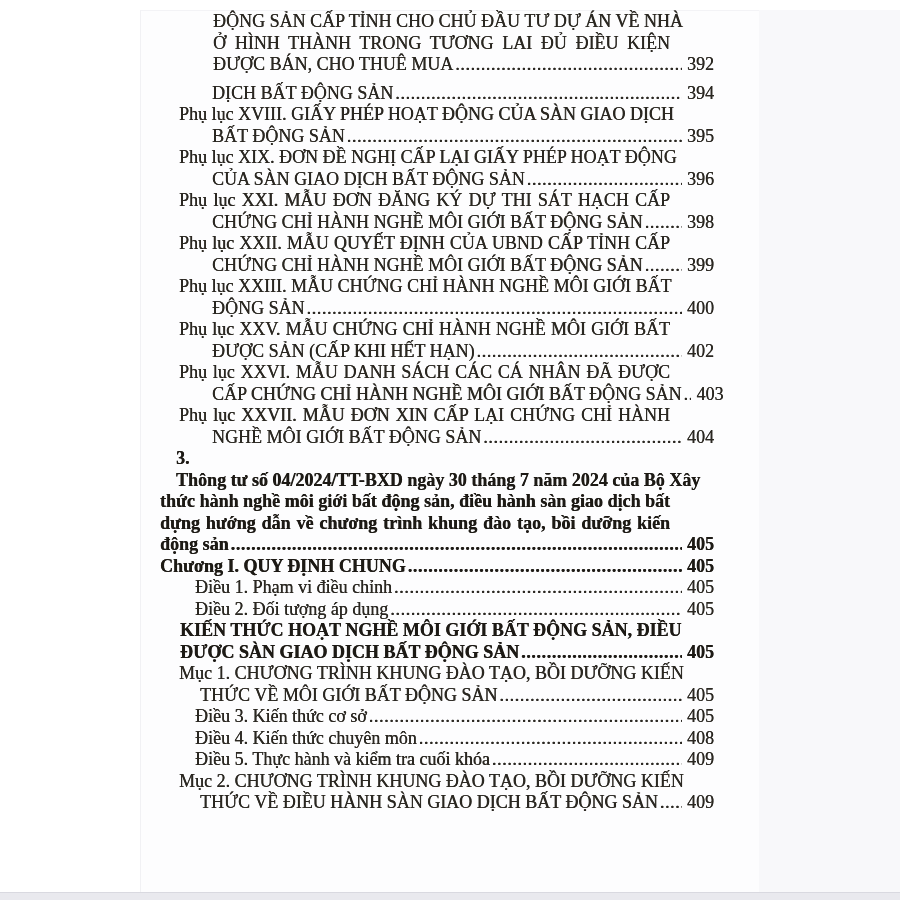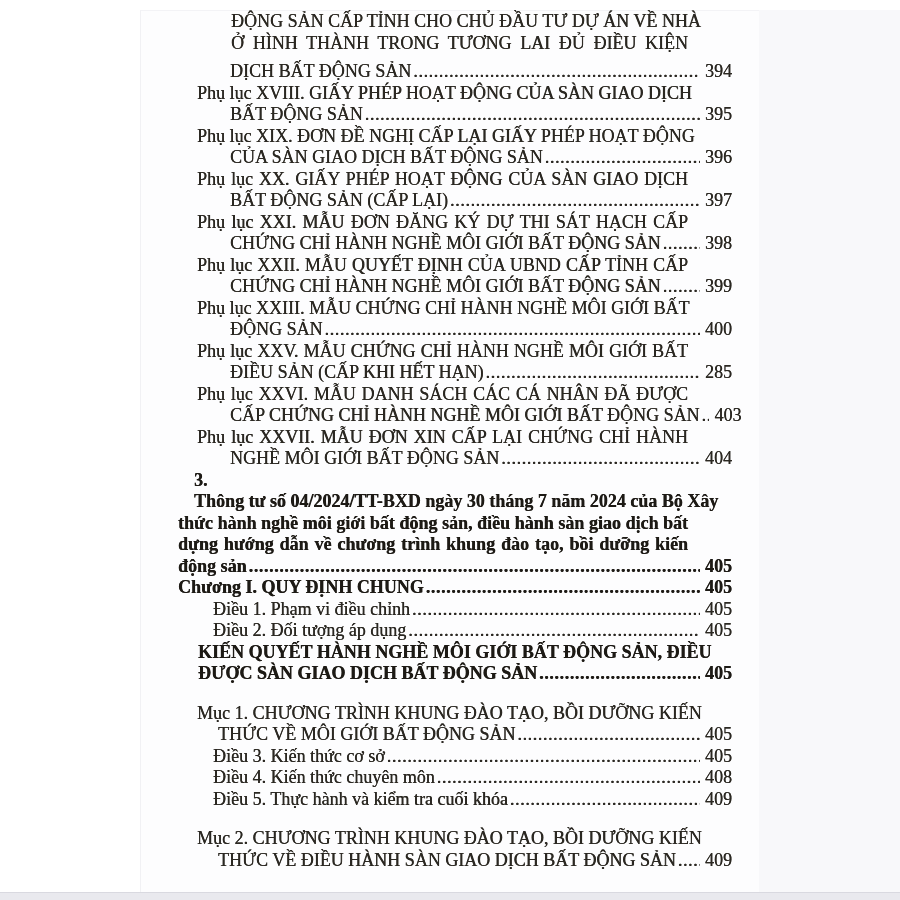--- a/index.html
+++ b/index.html
@@ -15,21 +15,21 @@
   }
   .scan-right-margin{
     position:absolute;left:758px;top:10px;width:142px;height:882px;
     background:#f8f8fa;
   }
   .scan-bottom-bar{
     position:absolute;left:0;top:892px;width:900px;height:8px;
     background:#e9e9ee;border-top:1px solid #d9d9e0;
   }
   .toc{
-    position:absolute;left:155px;top:11px;width:577px;
+    position:absolute;left:137px;top:11px;width:577px;
     color:#2b2822;font-size:18px;line-height:21.5px;
     text-shadow:0.35px 0 0 currentColor;
   }
   .entry{margin:0;}
   .toc .entry:first-child{margin-bottom:7px;}
   .entry.bold{font-weight:700;color:#1d1a15;}
   .ln{min-height:21.5px;}
   .ln.just{text-align:justify;text-align-last:justify;padding-right:44px;}
   .ln.last{display:flex;align-items:baseline;}
   .ln .t{white-space:pre;}
@@ -43,35 +43,40 @@
   }
   .pg{flex:0 0 auto;padding-left:5px;}
   
   .e-cont .ln{padding-left:76px;}
   .e-phu  .ln-first{padding-left:42px;}
   .e-phu  .ln-rest {padding-left:75px;}
   .e-num  .ln-first{padding-left:3px;margin-left:36px;}
   .e-num  .ln-rest {padding-left:23px;}
   .e-chuong .ln-first{padding-left:23px;}
   .e-chuong .ln-rest {padding-left:43px;}
-  .e-muc  .ln-first{padding-left:42px;margin-top:18px;}
+  .e-muc  .ln-first{padding-left:42px;}
   .e-muc  .ln-rest {padding-left:63px;}
   .e-dieu .ln-first{padding-left:58px;}
 </style>
 </head>
 <body>
 
 <div class="scan-right-margin"></div>
 <div class="scan-page"></div>
 <div class="scan-bottom-bar"></div>
 
 <div class="toc" id="toc">
     <div class="entry e-cont">
       <div class="ln ln-first just"><span class="t">ĐỘNG SẢN CẤP TỈNH CHO CHỦ ĐẦU TƯ DỰ ÁN VỀ NHÀ</span></div>
       <div class="ln ln-rest just"><span class="t">Ở HÌNH THÀNH TRONG TƯƠNG LAI ĐỦ ĐIỀU KIỆN</span></div>
+      <div class="ln ln-rest last">
+        <span class="t">ĐƯỢC BÁN, CHO THUÊ MUA</span>
+        <span class="dots"></span>
+        <span class="pg">392</span>
+      </div>
     </div>
     <div class="entry e-phu">
       <div class="ln ln-rest last">
         <span class="t">DỊCH BẤT ĐỘNG SẢN</span>
         <span class="dots"></span>
         <span class="pg">394</span>
       </div>
     </div>
     <div class="entry e-phu">
       <div class="ln ln-first just"><span class="t">Phụ lục XVIII. GIẤY PHÉP HOẠT ĐỘNG CỦA SÀN GIAO DỊCH</span></div>
@@ -83,28 +88,20 @@
     </div>
     <div class="entry e-phu">
       <div class="ln ln-first just"><span class="t">Phụ lục XIX. ĐƠN ĐỀ NGHỊ CẤP LẠI GIẤY PHÉP HOẠT ĐỘNG</span></div>
       <div class="ln ln-rest last">
         <span class="t">CỦA SÀN GIAO DỊCH BẤT ĐỘNG SẢN</span>
         <span class="dots"></span>
         <span class="pg">396</span>
       </div>
     </div>
     <div class="entry e-phu">
-      <div class="ln ln-first just"><span class="t">Phụ lục XX. GIẤY PHÉP HOẠT ĐỘNG CỦA SÀN GIAO DỊCH</span></div>
-      <div class="ln ln-rest last">
-        <span class="t">BẤT ĐỘNG SẢN (CẤP LẠI)</span>
-        <span class="dots"></span>
-        <span class="pg">397</span>
-      </div>
-    </div>
-    <div class="entry e-phu">
       <div class="ln ln-first just"><span class="t">Phụ lục XXI. MẪU ĐƠN ĐĂNG KÝ DỰ THI SÁT HẠCH CẤP</span></div>
       <div class="ln ln-rest last">
         <span class="t">CHỨNG CHỈ HÀNH NGHỀ MÔI GIỚI BẤT ĐỘNG SẢN</span>
         <span class="dots"></span>
         <span class="pg">398</span>
       </div>
     </div>
     <div class="entry e-phu">
       <div class="ln ln-first just"><span class="t">Phụ lục XXII. MẪU QUYẾT ĐỊNH CỦA UBND CẤP TỈNH CẤP</span></div>
       <div class="ln ln-rest last">
@@ -117,23 +114,23 @@
       <div class="ln ln-first just"><span class="t">Phụ lục XXIII. MẪU CHỨNG CHỈ HÀNH NGHỀ MÔI GIỚI BẤT</span></div>
       <div class="ln ln-rest last">
         <span class="t">ĐỘNG SẢN</span>
         <span class="dots"></span>
         <span class="pg">400</span>
       </div>
     </div>
     <div class="entry e-phu">
       <div class="ln ln-first just"><span class="t">Phụ lục XXV. MẪU CHỨNG CHỈ HÀNH NGHỀ MÔI GIỚI BẤT</span></div>
       <div class="ln ln-rest last">
-        <span class="t">ĐIỀU SẢN (CẤP KHI HẾT HẠN)</span>
-        <span class="dots"></span>
-        <span class="pg">285</span>
+        <span class="t">ĐƯỢC SẢN (CẤP KHI HẾT HẠN)</span>
+        <span class="dots"></span>
+        <span class="pg">402</span>
       </div>
     </div>
     <div class="entry e-phu">
       <div class="ln ln-first just"><span class="t">Phụ lục XXVI. MẪU DANH SÁCH CÁC CÁ NHÂN ĐÃ ĐƯỢC</span></div>
       <div class="ln ln-rest last">
         <span class="t">CẤP CHỨNG CHỈ HÀNH NGHỀ MÔI GIỚI BẤT ĐỘNG SẢN</span>
         <span class="dots"></span>
         <span class="pg">403</span>
       </div>
     </div>
@@ -170,21 +167,21 @@
       </div>
     </div>
     <div class="entry e-dieu">
       <div class="ln ln-first last">
         <span class="t">Điều 2. Đối tượng áp dụng</span>
         <span class="dots"></span>
         <span class="pg">405</span>
       </div>
     </div>
     <div class="entry e-chuong bold">
-      <div class="ln ln-rest just"><span class="t">KIẾN QUYẾT HÀNH NGHỀ MÔI GIỚI BẤT ĐỘNG SẢN, ĐIỀU</span></div>
+      <div class="ln ln-rest just"><span class="t">KIẾN THỨC HOẠT NGHỀ MÔI GIỚI BẤT ĐỘNG SẢN, ĐIỀU</span></div>
       <div class="ln ln-rest last">
         <span class="t">ĐƯỢC SÀN GIAO DỊCH BẤT ĐỘNG SẢN</span>
         <span class="dots"></span>
         <span class="pg">405</span>
       </div>
     </div>
     <div class="entry e-muc">
       <div class="ln ln-first just"><span class="t">Mục 1. CHƯƠNG TRÌNH KHUNG ĐÀO TẠO, BỒI DƯỠNG KIẾN</span></div>
       <div class="ln ln-rest last">
         <span class="t">THỨC VỀ MÔI GIỚI BẤT ĐỘNG SẢN</span>

